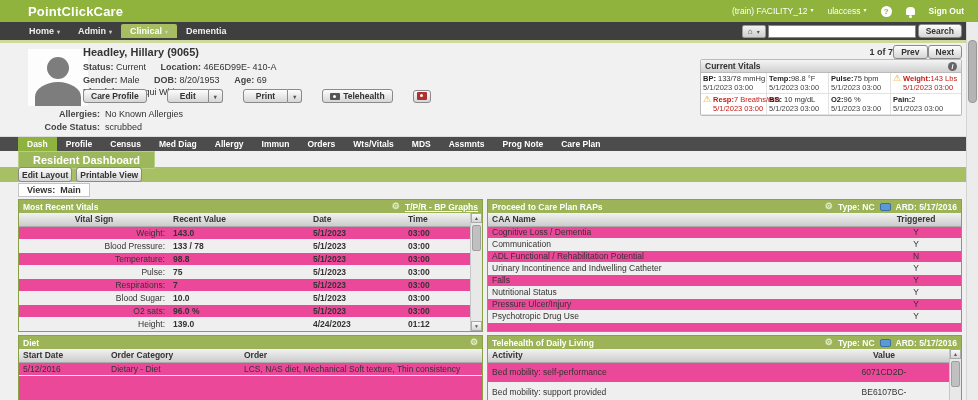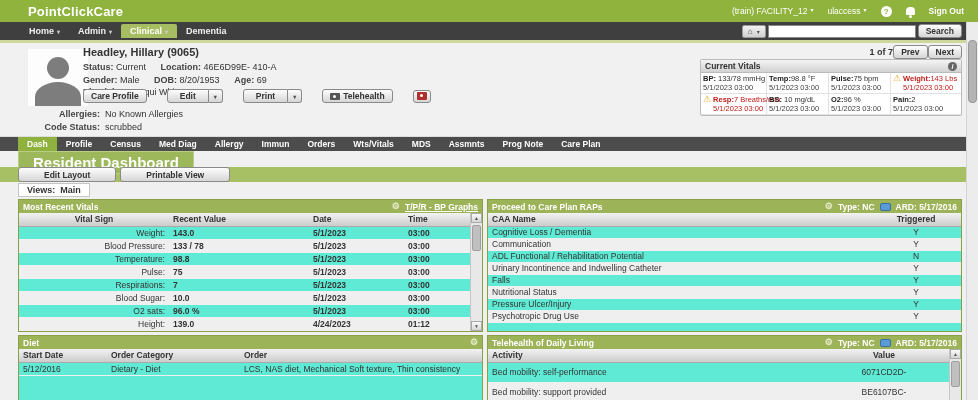--- a/index.html
+++ b/index.html
@@ -65,36 +65,36 @@
   .cv-line1 { white-space:nowrap; }
   .cv-line1 b { color:#222; }
   .cv-line2 { color:#444; white-space:nowrap; }
   .cv-cell.alert .cv-line1, .cv-cell.alert .cv-line1 b, .cv-cell.alert .cv-line2 { color:#c11b17; }
   .warn { color:#eba313; font-size:9px; line-height:9px; }
   
   .tabbar { height:14px; background:#4c4c4c; display:flex; align-items:stretch; padding-left:18px; }
   .tab { color:#fff; font-weight:bold; font-size:8.5px; padding:2px 9px; cursor:pointer; display:flex; align-items:center; }
   .tab.active { background:#8fb13e; }
   .subtab-row { height:16px; background:#f0f0f0; }
-  .subtab { display:inline-block; margin-left:18px; background:#9cb85a; border:1px solid #b9cd85; color:#fff; font-weight:bold; font-size:15px; padding:2px 14px; cursor:pointer; }
+  .subtab { display:inline-block; margin-left:18px; background:#9cb85a; border:1px solid #b9cd85; color:#fff; font-weight:bold; font-size:11px; padding:2px 14px; cursor:pointer; }
   .toolbar { height:15px; background:#a6c063; display:flex; align-items:center; gap:4px; padding-left:18px; }
-  .toolbar .btn { padding:0 25px; height:15px; font-size:8.5px; }
+  .toolbar .btn { padding:0 3px; height:15px; font-size:8.5px; }
   .views-row { height:16px; display:flex; align-items:center; }
   .views-box { margin-left:18px; background:#fff; border:1px solid #c5c5c5; padding:1px 8px; display:inline-flex; gap:5px; font-weight:bold; color:#333; }
   
   .dash { margin:1px 16px 0 18px; display:grid; grid-template-columns:465px 475px; gap:3px 4px; }
   .panel { border:1px solid #8aa046; background:#fff; display:flex; flex-direction:column; overflow:hidden; }
   .panel.row1 { height:133px; }
   .panel.row2 { height:80px; }
   .panel-head { height:13px; flex:none; background:#9cb357; color:#fff; display:flex; align-items:center; justify-content:space-between; padding:0 4px; font-weight:bold; font-size:8.5px; }
   .ph-right { display:flex; align-items:center; gap:5px; font-weight:bold; }
   .gear { color:#e4ecc8; font-size:9px; cursor:pointer; line-height:9px; }
   .ph-link { color:#fff; text-decoration:underline; cursor:pointer; }
   .mds-icon { width:11px; height:8px; background:#5b9bd5; border:1px solid #3a6ea5; border-radius:2px; display:inline-block; cursor:pointer; }
-  .panel-body { flex:1; position:relative; background:#5eead4; overflow:hidden; }
+  .panel-body { flex:1; position:relative; background:#ec4899; overflow:hidden; }
   .panel-body.with-sb { padding-right:12px; }
   table.tbl { width:100%; border-collapse:collapse; table-layout:fixed; font-size:8.5px; }
   .tbl th { background:linear-gradient(#f2f2f2,#cccccc); color:#333; font-weight:bold; height:13px; padding:0 4px; text-align:left; border-bottom:1px solid #aaa; white-space:nowrap; overflow:hidden; }
   .tbl td { height:13px; padding:0 4px; white-space:nowrap; overflow:hidden; border-bottom:1px solid #f0f0f0; }
   .tbl tbody tr:nth-child(even) { background:#efefef; }
   
   .vitals-tbl th:nth-child(1) { text-align:center; }
   .vitals-tbl td:nth-child(1) { text-align:right; color:#333; }
   .vitals-tbl td:nth-child(2), .vitals-tbl td:nth-child(3), .vitals-tbl td:nth-child(4) { font-weight:bold; }
   .raps-tbl td { height:12px; }

